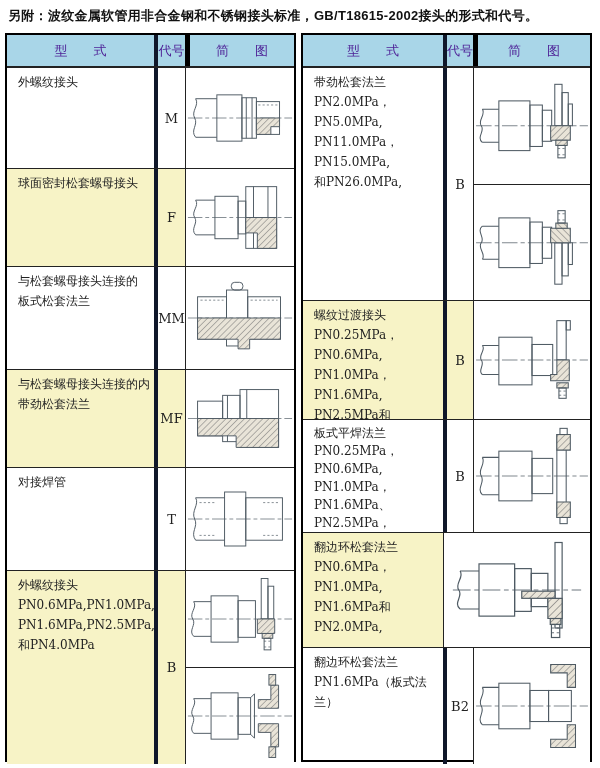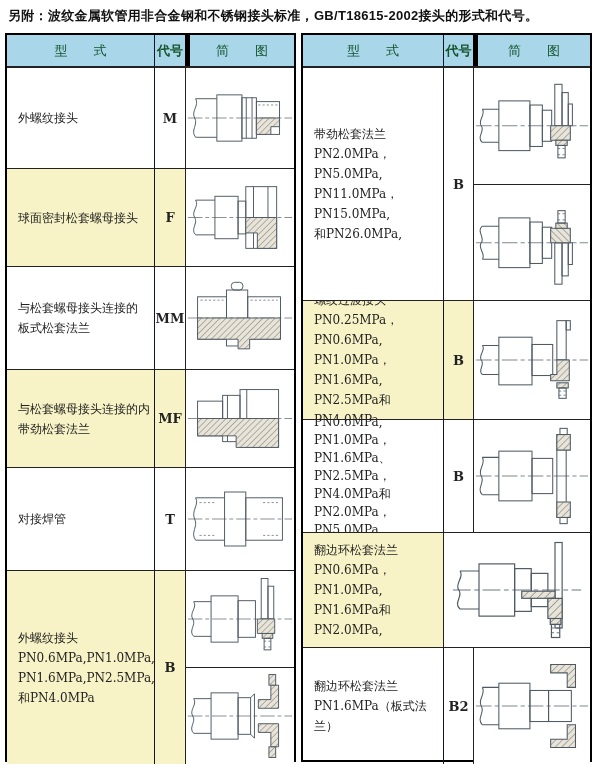--- a/index.html
+++ b/index.html
@@ -7,29 +7,29 @@
           font-family:"DejaVu Serif","Liberation Serif",serif;color:#222;}
   .title{position:absolute;left:8px;top:7px;font-family:"Liberation Sans","DejaVu Sans",sans-serif;
          font-weight:bold;font-size:13px;color:#111;letter-spacing:.3px;}
   .tbl{position:absolute;top:33px;height:729px;border:2px solid #000;background:#fff;
        display:flex;flex-direction:column;box-sizing:border-box;}
   .tbl-left{left:5px;width:291px;}
   .tbl-right{left:301px;width:291px;}
   .row{display:flex;box-sizing:border-box;flex:0 0 auto;}
   .row + .row{border-top:1px solid #222;}
   .ct,.cc,.cd{box-sizing:border-box;overflow:hidden;}
-  .ct{display:flex;align-items:center;padding:4px 3px 4px 11px;font-size:12px;line-height:20px;}
+  .ct{display:flex;padding:4px 3px 4px 11px;font-size:12px;line-height:20px;}
   .ct span{white-space:pre-line;}
-  .cc{display:flex;align-items:center;justify-content:center;border-left:1px solid #0f172a;font-size:13px;font-weight:bold;}
+  .cc{display:flex;align-items:center;justify-content:center;border-left:4px solid #0f172a;font-size:13px;}
   .cd{border-left:1px solid #222;background:#fff;display:flex;flex-direction:column;}
   .tbl-left .ct{width:147px;}  .tbl-left .cc{width:31px;}  .tbl-left .cd{flex:1;}
   .tbl-right .ct{width:140px;} .tbl-right .cc{width:30px;} .tbl-right .cd{flex:1;}
   .hd{background:var(--hdr,#a9d6e8);border-bottom:1px solid #222;}
   .hd .ct,.hd .cc,.hd .cdh{display:flex;align-items:center;justify-content:center;
-       font-size:13px;color:#14532d;padding:0;}
+       font-size:13px;color:#4c1d95;padding:0;}
   .hd .cdh{flex:1;border-left:5px solid #000000;box-sizing:border-box;}
   .hl{background:var(--hl,#f7f3c6);}
   .tight{line-height:18px;}
   .sub{flex:1;display:flex;}
   .sub + .sub{border-top:1px solid #222;}
   .dg{width:100%;height:100%;display:block;}
   .dg rect,.dg path,.dg line{stroke:#4e5a63;fill:none;stroke-width:1;}
   .dg .h{fill:url(#hch);}
   .dg .cl{stroke-dasharray:15 3 4 3;stroke-width:.7;}
   .dg .d{stroke-dasharray:2.2 2.2;stroke-width:.7;}

